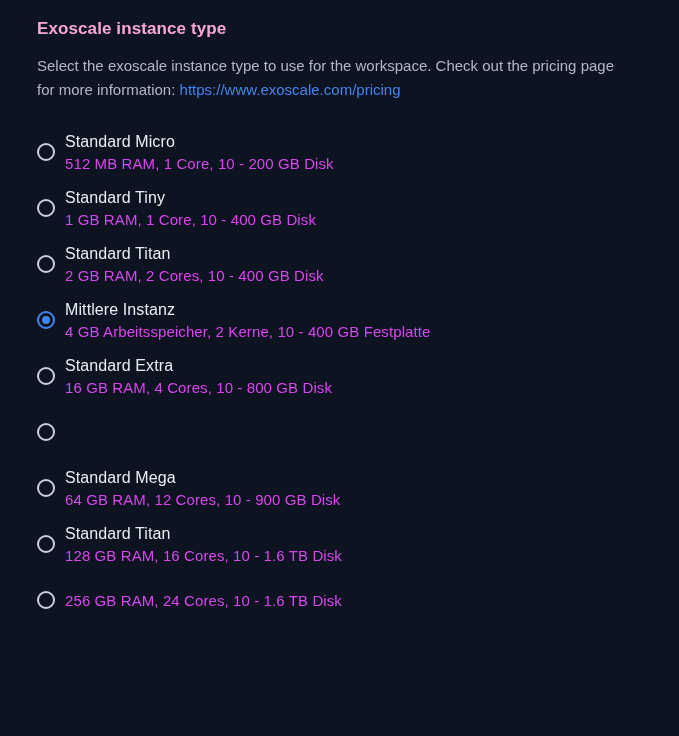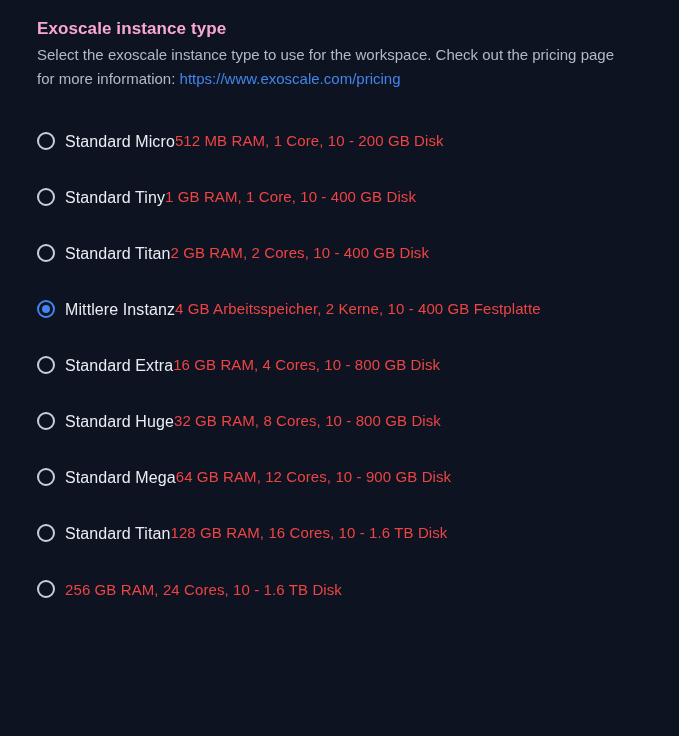--- a/index.html
+++ b/index.html
@@ -14,21 +14,21 @@
     padding: 19px 0 0 37px;
     -webkit-font-smoothing: antialiased;
   }
   .page-title {
     font-size: 17px;
     font-weight: 700;
     letter-spacing: 0.1px;
     color: #f9a8d4;
   }
   .page-description {
-    margin-top: 4px;
+    margin-top: 15px;
     font-size: 15px;
     line-height: 24px;
     color: #b1b9c6;
     max-width: 584px;
   }
   .pricing-link {
     color: #4285ec;
     text-decoration: none;
   }
   .options {
@@ -59,33 +59,33 @@
     left: 50%;
     top: 50%;
     width: 8px;
     height: 8px;
     margin: -4px 0 0 -4px;
     border-radius: 50%;
     background: #4285f0;
   }
   .option-texts {
     display: flex;
-    flex-direction: row;
+    flex-direction: column;
   }
   .option-label {
     font-size: 16px;
     line-height: 23px;
     font-weight: 500;
     letter-spacing: 0.1px;
     color: #e9edf3;
   }
   .option-desc {
     font-size: 15px;
     line-height: 21px;
-    color: #ef4444;
+    color: #d946ef;
     letter-spacing: 0.1px;
   }
 </style>
 </head>
 <body>
 
 <h2 class="page-title">Exoscale instance type</h2>
 
 <p class="page-description"><span>Select the exoscale instance type to use for the workspace. Check out the pricing page for more information: </span><a class="pricing-link" href="#">https://www.exoscale.com/pricing</a></p>
 
@@ -126,24 +126,20 @@
   <div class="option" role="radio" aria-checked="false">
     <span class="radio"></span>
     <span class="option-texts">
       <span class="option-label">Standard Extra</span>
       <span class="option-desc">16 GB RAM, 4 Cores, 10 - 800 GB Disk</span>
     </span>
   </div>
 
   <div class="option" role="radio" aria-checked="false">
     <span class="radio"></span>
-    <span class="option-texts">
-      <span class="option-label">Standard Huge</span>
-      <span class="option-desc">32 GB RAM, 8 Cores, 10 - 800 GB Disk</span>
-    </span>
   </div>
 
   <div class="option" role="radio" aria-checked="false">
     <span class="radio"></span>
     <span class="option-texts">
       <span class="option-label">Standard Mega</span>
       <span class="option-desc">64 GB RAM, 12 Cores, 10 - 900 GB Disk</span>
     </span>
   </div>
 

